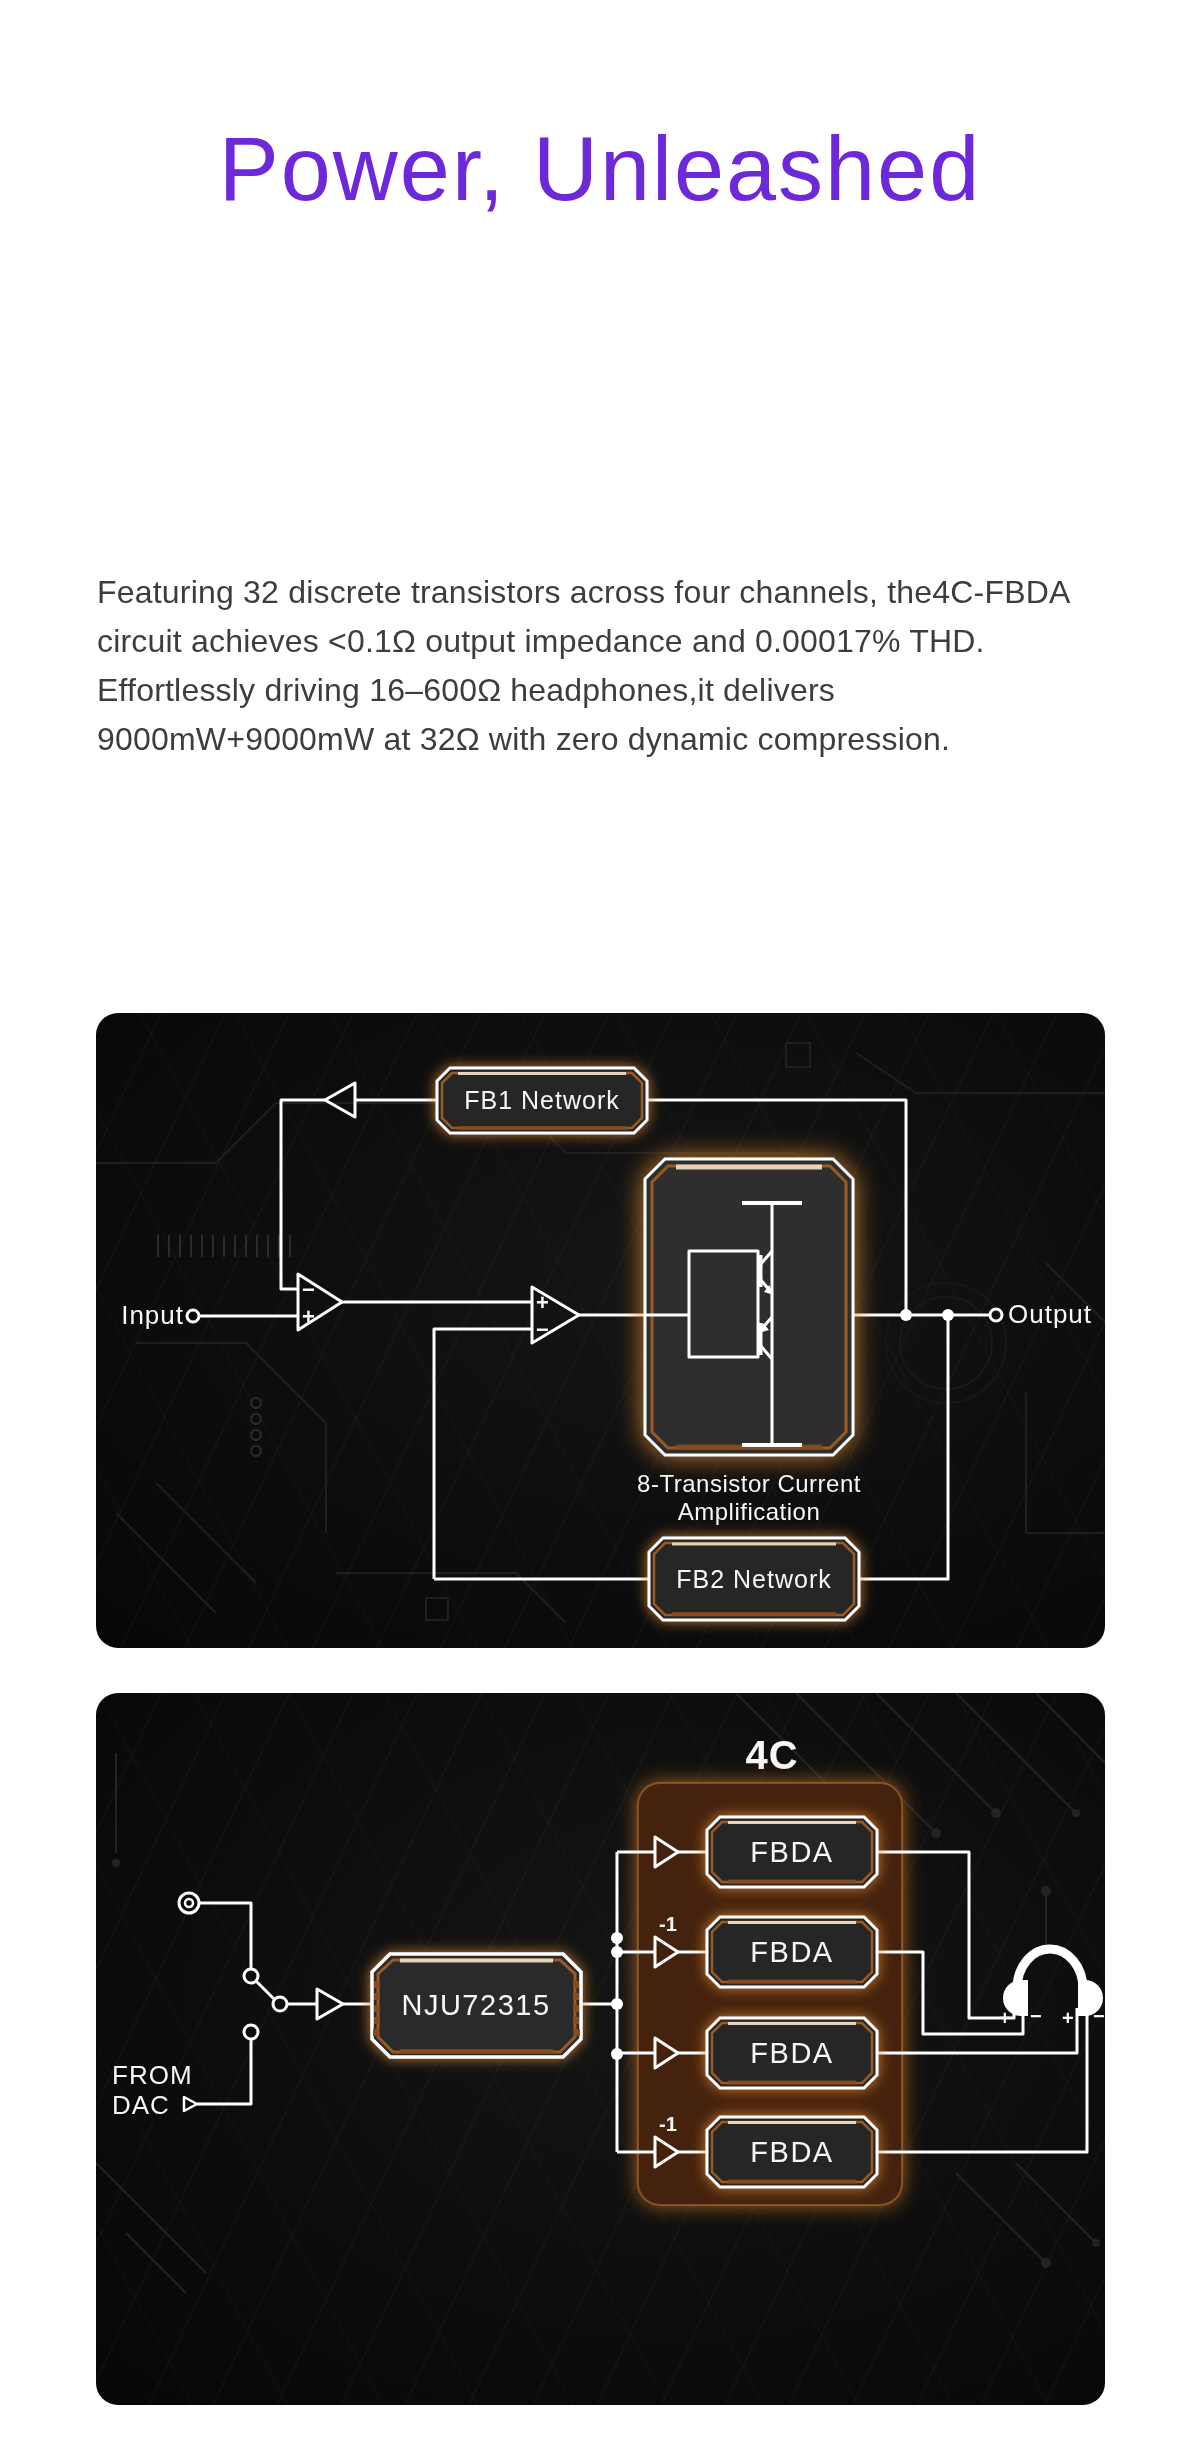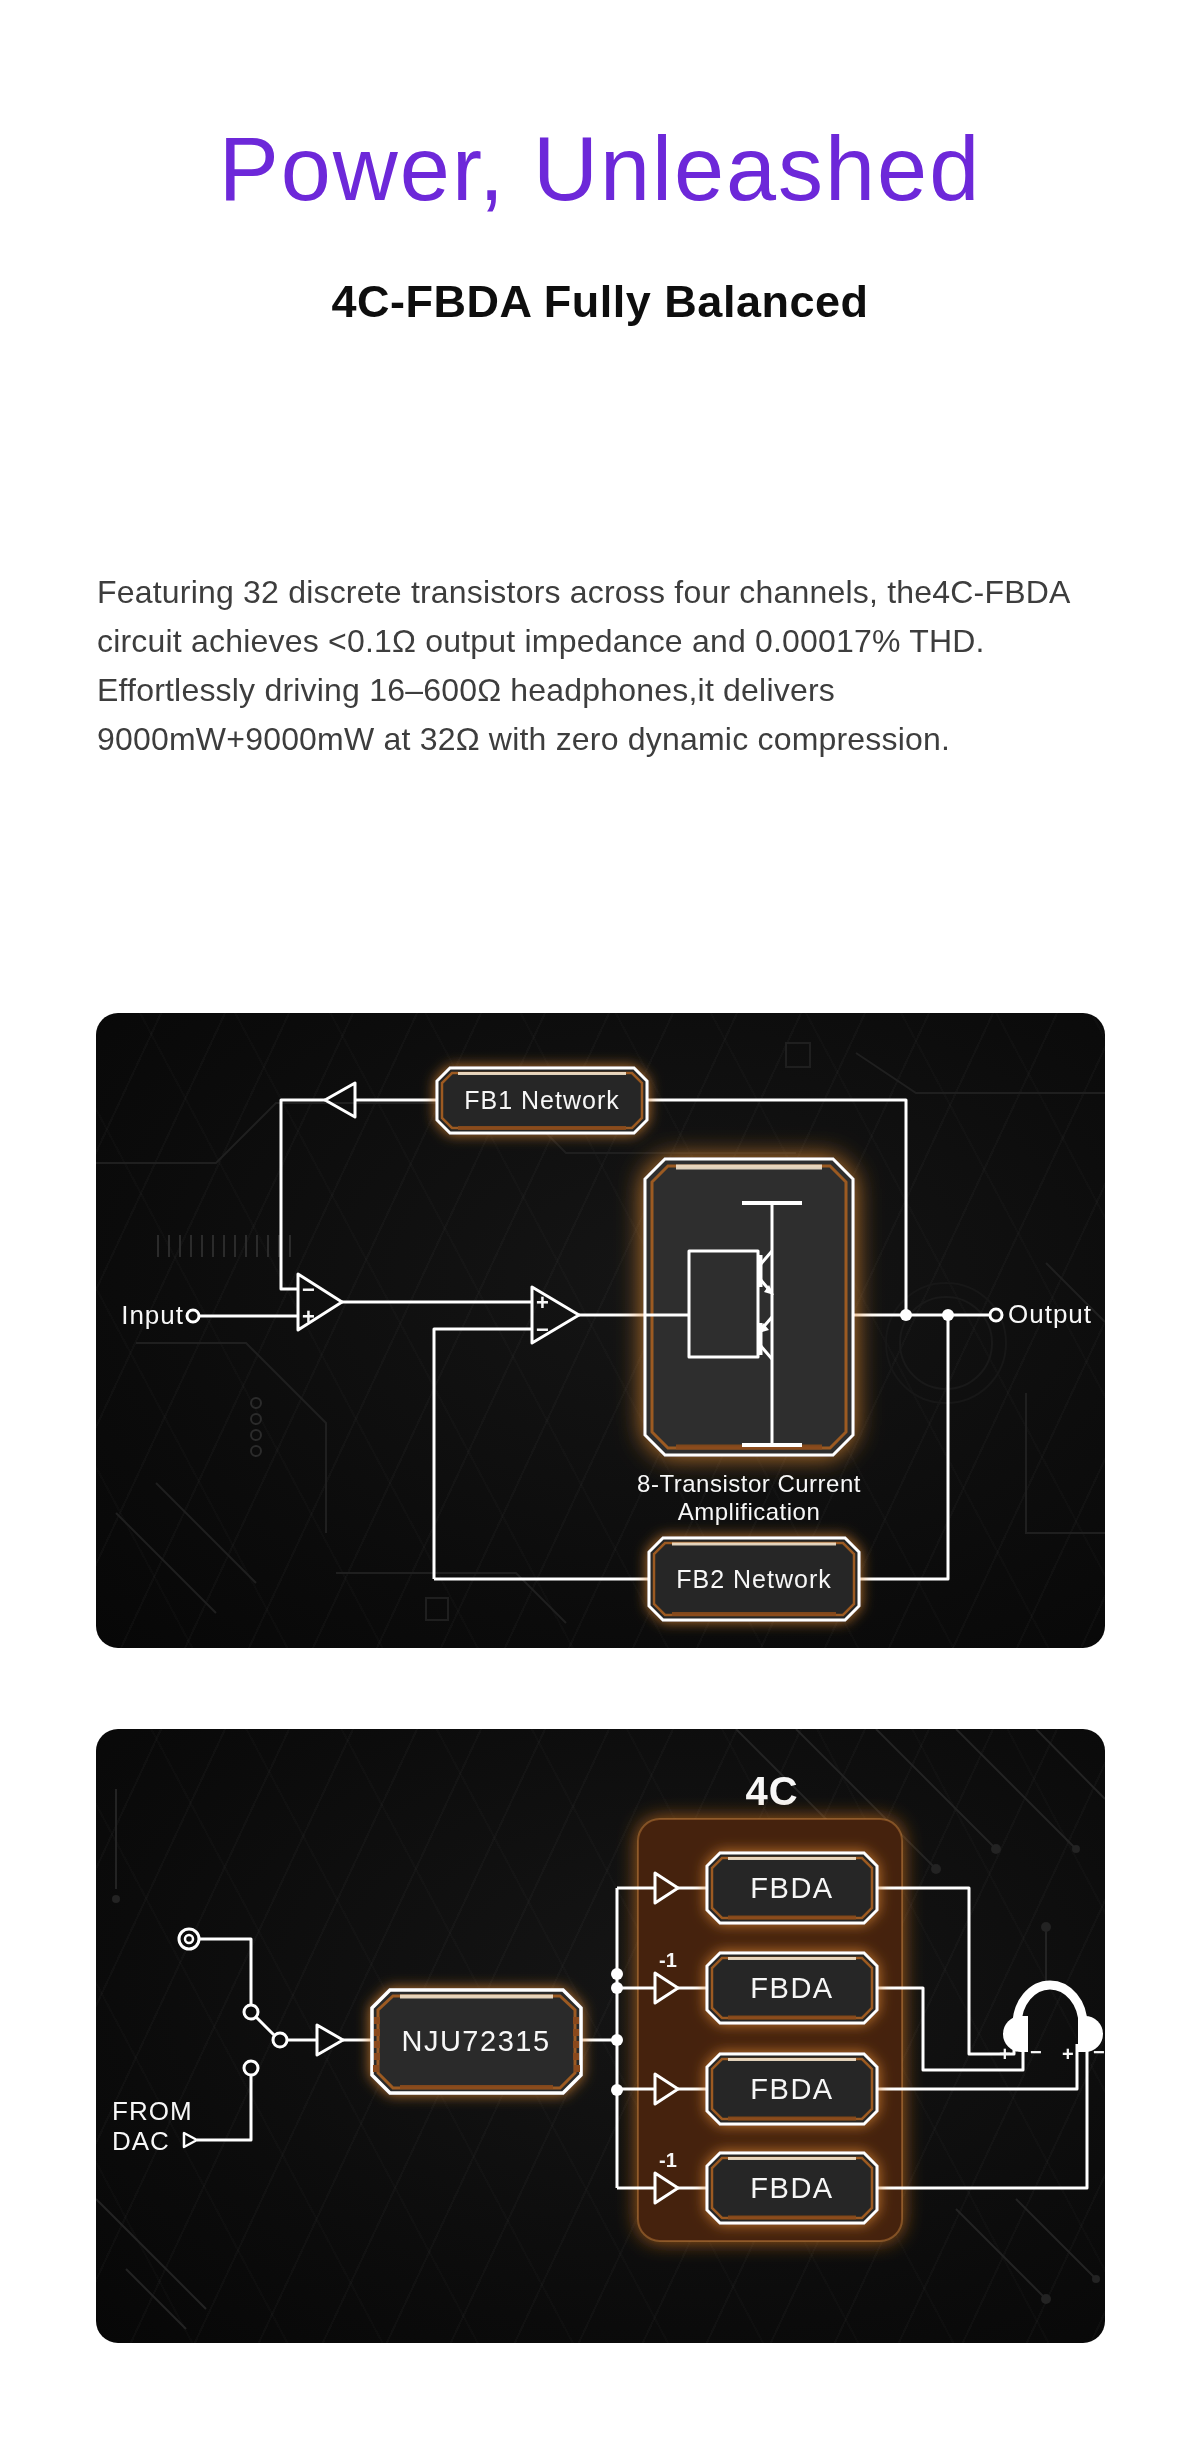--- a/index.html
+++ b/index.html
@@ -20,21 +20,21 @@
     font-size:32px;line-height:49px;color:#3d3d3d;letter-spacing:.2px;
   }
   .panel{
     position:absolute;left:96px;width:1009px;border-radius:22px;overflow:hidden;
     background:
       repeating-linear-gradient(115deg, rgba(255,255,255,0.022) 0 2px, rgba(0,0,0,0) 2px 58px),
       repeating-linear-gradient(62deg, rgba(255,255,255,0.016) 0 2px, rgba(0,0,0,0) 2px 84px),
       radial-gradient(ellipse at 58% 42%, #151515 0%, #0b0b0b 68%, #070707 100%);
   }
   #panel-1{top:1013px;height:635px;}
-  #panel-2{top:1693px;height:614px;margin-top:36px;}
+  #panel-2{top:1693px;height:712px;}
   .panel svg{position:absolute;left:0;top:0;}
   svg text{font-family:"Liberation Sans",sans-serif;fill:#f7f7f7;}
   .lbl{font-size:26px;letter-spacing:1px;}
   .boxlbl{font-size:25px;letter-spacing:1px;}
   .biglbl{font-size:29px;letter-spacing:1.5px;}
   .sign{font-size:22px;font-weight:700;}
   .gain{font-size:20px;font-weight:700;}
   .caption{font-size:24px;letter-spacing:.5px;}
   .groutlbl{font-size:40px;font-weight:700;letter-spacing:1px;}
   .term{font-size:20px;font-weight:700;}
@@ -50,21 +50,20 @@
   .topstrip{stroke:#f2e2cc;stroke-width:3;opacity:.9;fill:none;}
   .botstrip{stroke:#8a4a1a;stroke-width:4;opacity:.9;fill:none;}
   .pin{fill:#8a4a1a;}
 </style>
 </head>
 <body>
 
 <div class="hero-title">Power, Unleashed</div>
 
 <div class="hero-subtitle">
-  <div>4C-FBDA Fully Balanced</div>
 </div>
 
 <div class="description">Featuring 32 discrete transistors across four channels, the4C-FBDA circuit achieves &lt;0.1Ω output impedance and 0.00017% THD. Effortlessly driving 16–600Ω headphones,it delivers 9000mW+9000mW at 32Ω with zero dynamic compression.</div>
 
 <div class="panel" id="panel-1">
 <svg width="1009" height="635" viewBox="0 0 1009 635">
   <defs>
     <filter id="glowBox" x="-60%" y="-60%" width="220%" height="220%">
       <feDropShadow dx="0" dy="0" stdDeviation="7" flood-color="#e08a33" flood-opacity="0.85"></feDropShadow>
     </filter>

